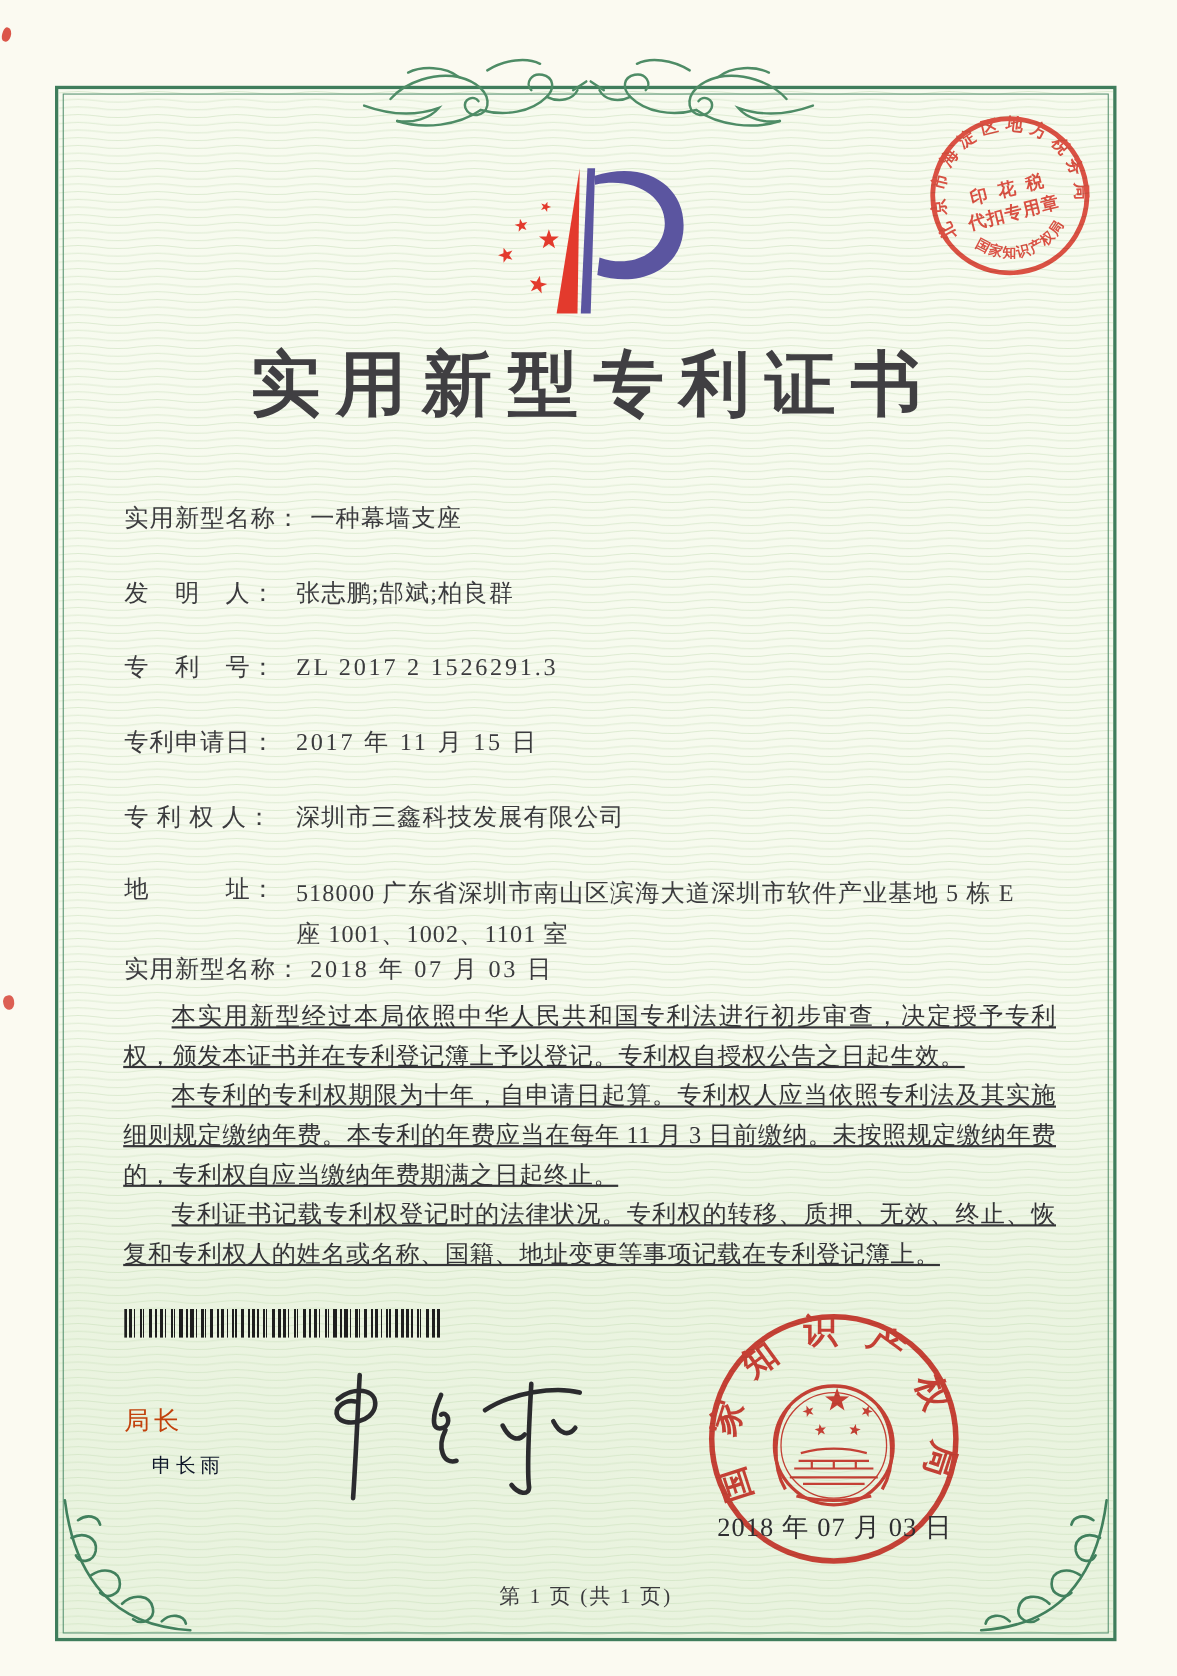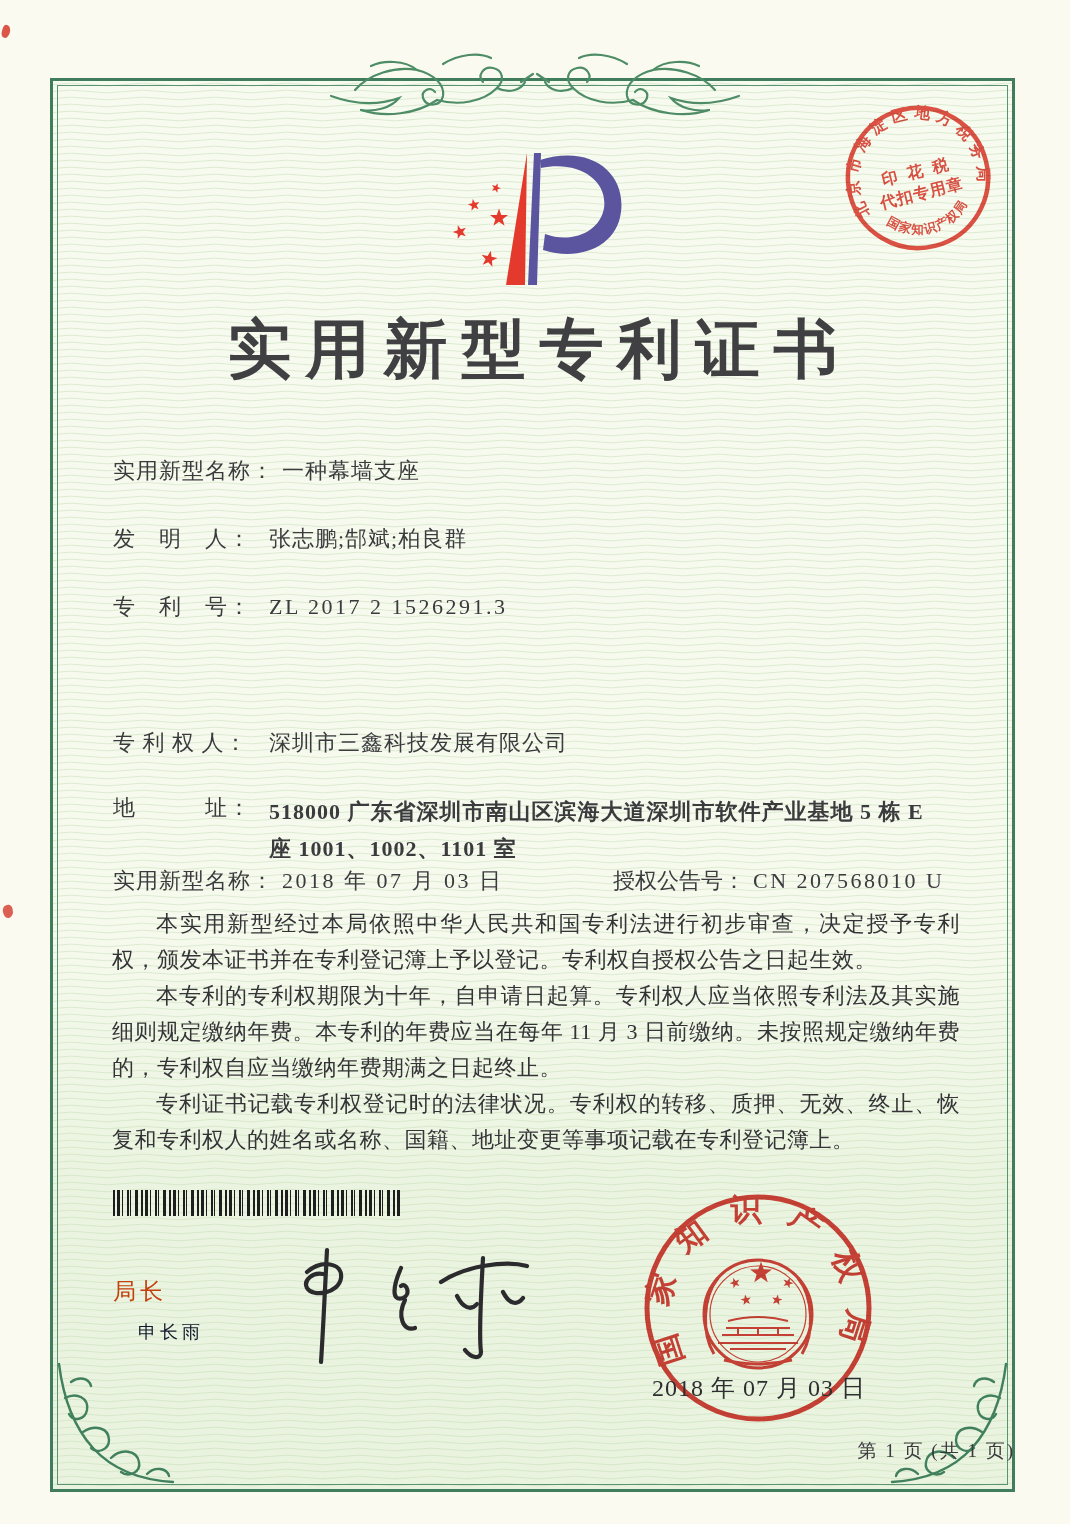--- a/index.html
+++ b/index.html
@@ -32,26 +32,27 @@
   .title{
     position:absolute;left:50px;top:306px;width:965px;text-align:center;
     font-size:64px;font-weight:600;letter-spacing:14px;padding-left:14px;box-sizing:border-box;
     color:#403f42;
   }
   .field-row{position:absolute;left:113px;font-size:22px;color:#3b3b3e;white-space:nowrap;}
   .field-label{display:inline-block;min-width:148px;letter-spacing:1px;}
   .field-value{margin-left:8px;letter-spacing:1px;}
   .value-wide{letter-spacing:2.5px;}
   .addr-row{white-space:normal;}
-  .addr-value{display:inline-block;vertical-align:top;width:662px;line-height:37px;margin-left:8px;letter-spacing:1px;font-weight:bold;}
+  .addr-value{display:inline-block;vertical-align:top;width:662px;line-height:37px;margin-left:8px;letter-spacing:1px;}
   .grant-no-cell{position:absolute;left:500px;top:0;white-space:nowrap;}
   .paragraphs{
     position:absolute;left:112px;top:906px;width:848px;
     font-size:22px;line-height:36px;text-align:justify;color:#343437;
     letter-spacing:0.5px;
+    text-decoration:underline;
   }
   .paragraphs p{margin:0;text-indent:2em;}
   
   .barcode{
     position:absolute;left:113px;top:1190px;width:288px;height:26px;
     background:
      repeating-linear-gradient(90deg,
        #1e1e1e 0px,#1e1e1e 2px,transparent 2px,transparent 4px,
        #1e1e1e 4px,#1e1e1e 7px,transparent 7px,transparent 9px,
        #1e1e1e 9px,#1e1e1e 10px,transparent 10px,transparent 14px,
@@ -59,21 +60,21 @@
        #1e1e1e 17px,#1e1e1e 18px,transparent 18px,transparent 22px,
        #1e1e1e 22px,#1e1e1e 25px,transparent 25px,transparent 28px);
   }
   .signer-title{position:absolute;left:113px;top:1276px;font-size:23px;letter-spacing:4px;color:#c2410c;}
   .signer-name{position:absolute;left:113px;top:1320px;font-size:18px;letter-spacing:4px;color:#0f172a;margin-left:25px;}
   .seal-date{
     position:absolute;left:652px;top:1372px;width:230px;
     font-size:24px;letter-spacing:1px;color:#2e2e31;white-space:nowrap;
   }
   .footer{
-    position:absolute;left:50px;top:1438px;width:965px;text-align:right;
+    position:absolute;left:50px;top:1438px;width:965px;text-align:center;
     font-size:19px;letter-spacing:2px;color:#3a3a3d;
   }
   
   .logo{position:absolute;left:428px;top:138px;}
   .tax-stamp{position:absolute;left:818px;top:78px;mix-blend-mode:multiply;}
   .big-seal{position:absolute;left:628px;top:1178px;mix-blend-mode:multiply;}
   .signature{position:absolute;left:255px;top:1238px;}
   .dragons{position:absolute;left:325px;top:38px;}
   .corner-br{position:absolute;left:882px;top:1358px;}
   .corner-bl{position:absolute;left:53px;top:1358px;transform:scaleX(-1);}
@@ -177,31 +178,31 @@
 
   <div class="field-row" style="top:524px">
     <span class="field-label">发　明　人：</span><span class="field-value">张志鹏;郜斌;柏良群</span>
   </div>
   <div class="field-row" style="top:456px">
     <span class="field-label">实用新型名称：</span><span class="field-value">一种幕墙支座</span>
   </div>
   <div class="field-row" style="top:592px">
     <span class="field-label">专　利　号：</span><span class="field-value value-wide">ZL 2017 2 1526291.3</span>
   </div>
+  <div class="field-row" style="top:660px">
+    <span class="field-label">专利申请日：</span><span class="field-value value-wide">2017 年 11 月 15 日</span>
+  </div>
   <div class="field-row" style="top:728px">
     <span class="field-label">专 利 权 人：</span><span class="field-value">深圳市三鑫科技发展有限公司</span>
   </div>
   <div class="field-row addr-row" style="top:793px">
     <span class="field-label" style="vertical-align:top">地　　　址：</span><span class="addr-value">518000 广东省深圳市南山区滨海大道深圳市软件产业基地 5 栋 E 座 1001、1002、1101 室</span>
   </div>
   <div class="field-row" style="top:866px;width:848px">
     <span class="field-label">实用新型名称：</span><span class="field-value value-wide">2018 年 07 月 03 日</span>
-    <span class="grant-no-cell">
-      <span>授权公告号：</span><span class="field-value value-wide">CN 207568010 U</span>
-    </span>
   </div>
 
   <div class="paragraphs">
     <p>本实用新型经过本局依照中华人民共和国专利法进行初步审查，决定授予专利权，颁发本证书并在专利登记簿上予以登记。专利权自授权公告之日起生效。</p>
     <p>本专利的专利权期限为十年，自申请日起算。专利权人应当依照专利法及其实施细则规定缴纳年费。本专利的年费应当在每年 11 月 3 日前缴纳。未按照规定缴纳年费的，专利权自应当缴纳年费期满之日起终止。</p>
     <p>专利证书记载专利权登记时的法律状况。专利权的转移、质押、无效、终止、恢复和专利权人的姓名或名称、国籍、地址变更等事项记载在专利登记簿上。</p>
   </div>
 
   <div class="barcode"></div>
 

